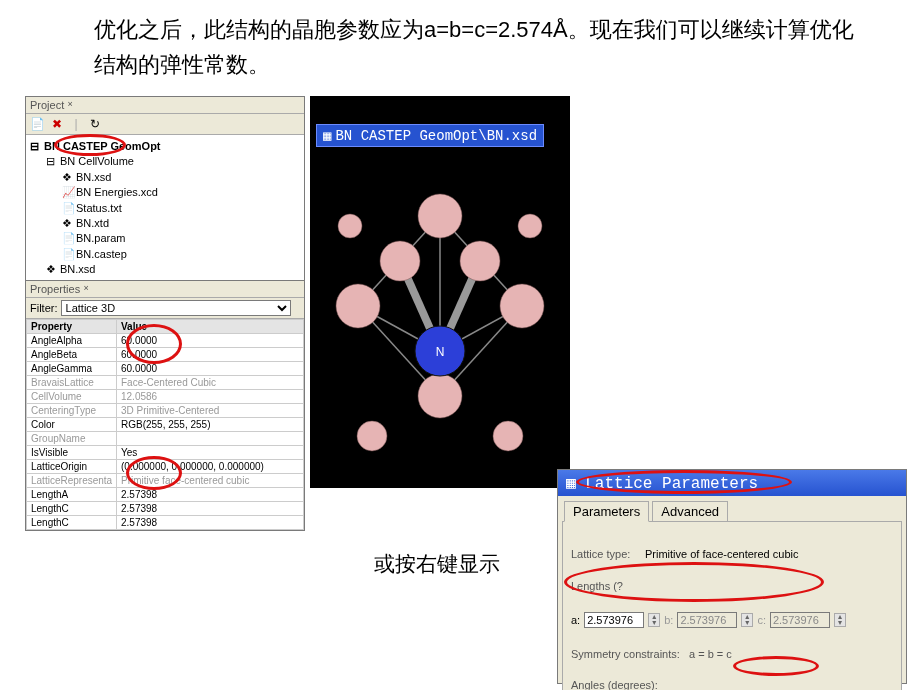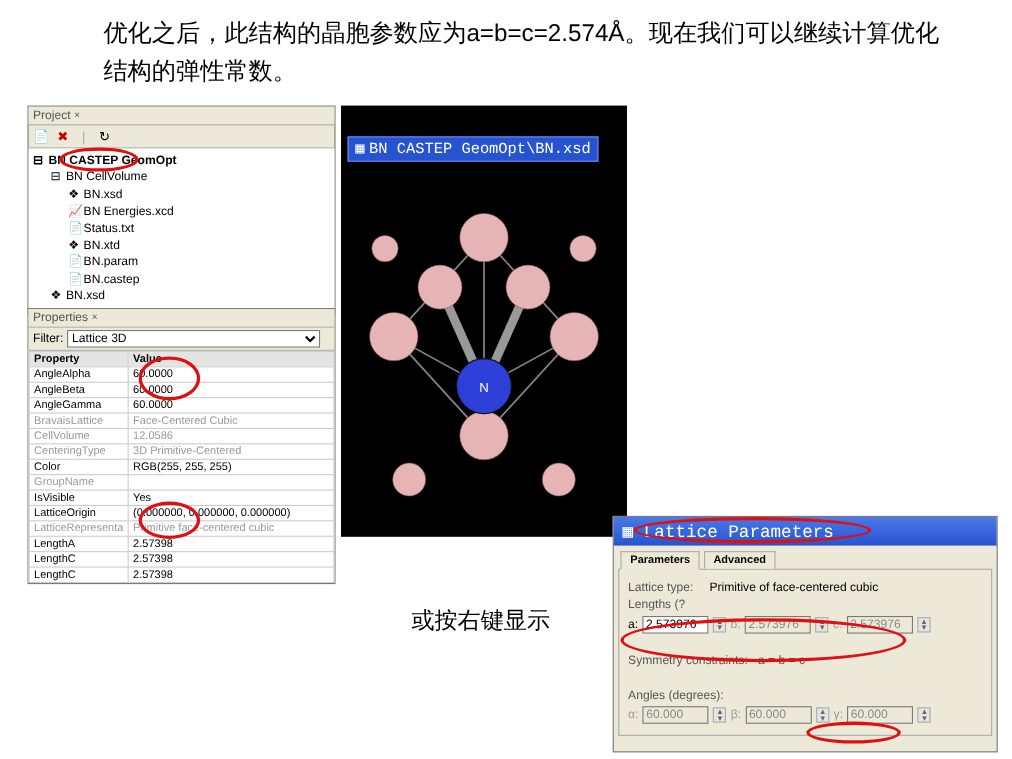--- a/index.html
+++ b/index.html
@@ -30,24 +30,24 @@
   
   .viewer { position: absolute; top: 96px; left: 310px; width: 260px; height: 392px; background: #000; }
   .viewer-title { position: absolute; top: 28px; left: 6px; background: #2653d0; color: #fff; font-family: "Courier New", monospace; font-size: 14px; padding: 2px 6px; border: 1px solid #6b8bff; display: flex; align-items: center; gap: 4px;}
   .viewer-svg { width: 100%; height: 100%; }
   
   .mid-text { position: absolute; top: 550px; left: 374px; font-size: 21px; color: #000; }
   
   .lattice-dlg { position: absolute; top: 469px; left: 557px; width: 350px; height: 215px; background: #ece9d8; border: 1px solid #7a7a7a; font-family: Tahoma, sans-serif; font-size: 11px; }
   .lattice-title { background: linear-gradient(#4a79e8, #2653d0); color: #fff; font-family: "Courier New", monospace; font-size: 16px; padding: 3px 8px; }
   .tabs { padding: 4px 6px 0 6px; }
-  .tab { display: inline-block; padding: 2px 8px; border: 1px solid #aaa; border-bottom: none; background: #ece9d8; font-size: 10px; position: relative; top: 1px; font-weight: bold;}
+  .tab { display: inline-block; padding: 2px 8px; border: 1px solid #aaa; border-bottom: none; background: #ece9d8; font-size: 13px; position: relative; top: 1px;}
   .tab.active { background: #ece9d8; border-bottom: 1px solid #ece9d8; }
   .tab-body { border: 1px solid #aaa; margin: 0 4px; padding: 6px 8px; background: #ece9d8; }
-  .row { margin: 4px 0; display: flex; align-items: center; gap: 4px; flex-wrap: wrap;}
+  .row { margin: 20px 0; display: flex; align-items: center; gap: 4px; flex-wrap: wrap;}
   .row .lbl { width: 70px; color: #555; }
   .inp { width: 60px; font-size: 11px; border: 1px solid #7a7a7a; padding: 1px 2px; background: #fff;}
   .inp[disabled] { background: #ece9d8; color: #888; }
   .spin { width: 12px; display: inline-block; font-size: 8px; color: #666; line-height: 0.7; border: 1px solid #aaa; background: #e4e4e4; text-align: center;}
   .constraint { text-align: left; color: #555; margin: 19px 0;}
   .section-lbl { color: #555; margin-top: 3px;}
   
   .ellipse { position: absolute; border: 3px solid #d11; border-radius: 50%; pointer-events: none; }
 </style>
 </head>

